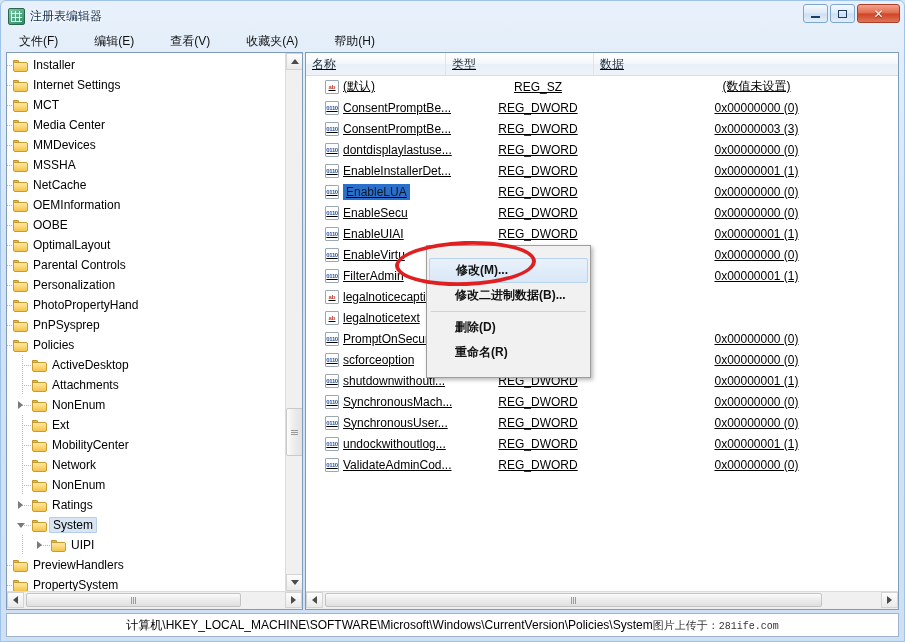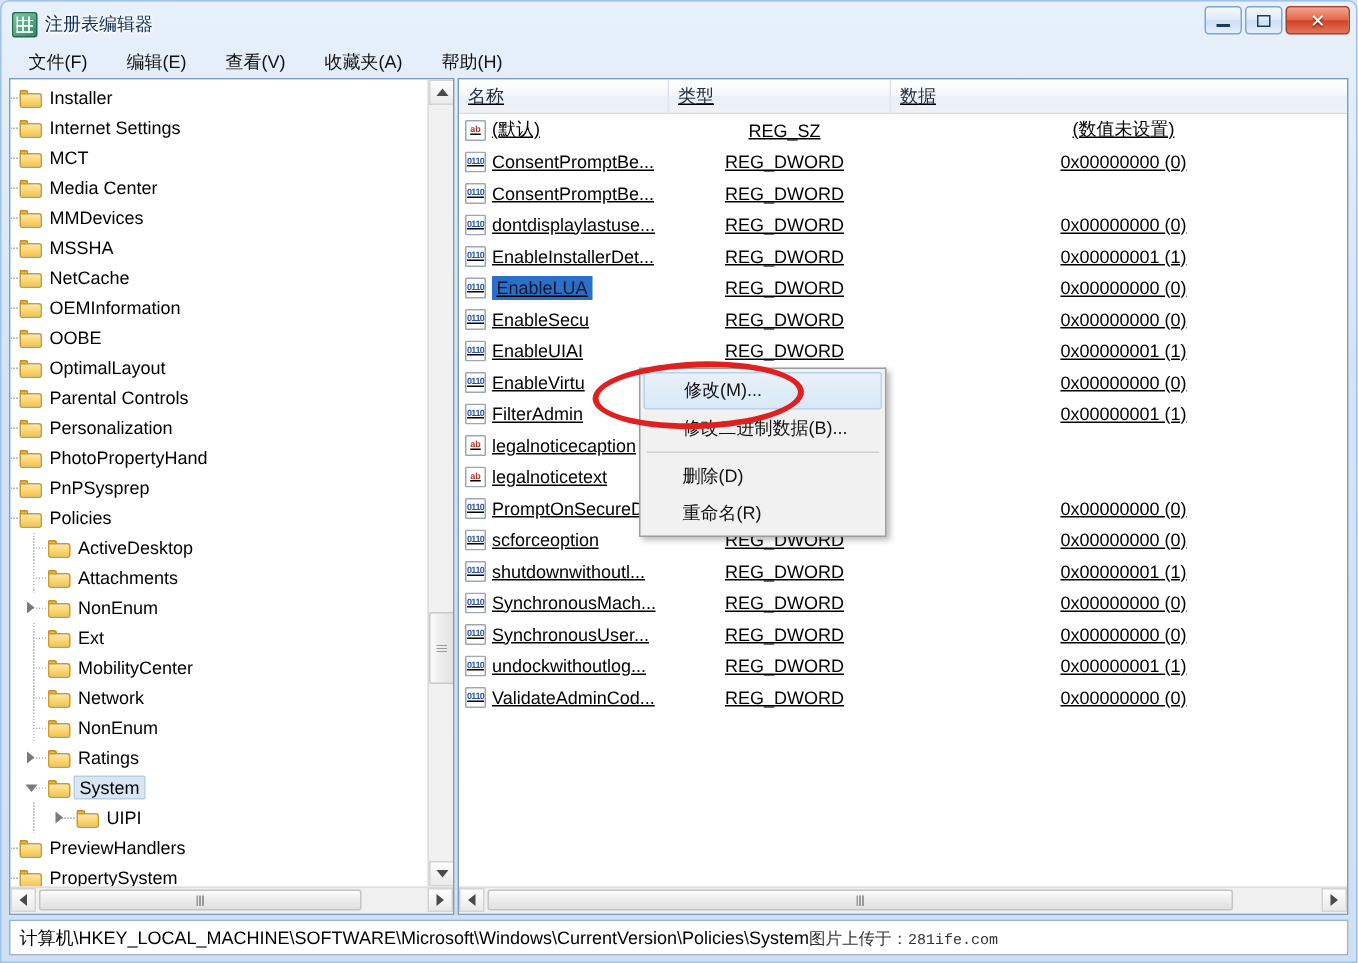--- a/index.html
+++ b/index.html
@@ -55,21 +55,21 @@
   }
   .glyph-min{width:9px;height:2px;background:#1d3c60;margin-top:6px;}
   .glyph-max{width:9px;height:8px;border:1px solid #1d3c60;box-sizing:border-box;}
   .glyph-close{
     color:#fff;font-size:12px;font-weight:bold;line-height:1;
     text-shadow:0 1px 1px rgba(0,0,0,.45);
   }
   
   .menubar{
     flex:0 0 21px;height:21px;display:flex;align-items:center;
-    padding-left:8px;gap:6px;
+    padding-left:8px;gap:16px;
   }
   .menu-item{
     padding:2px 9px;font-size:12px;color:#111;white-space:nowrap;
     border:1px solid transparent;border-radius:2px;cursor:default;
   }
   
   .client{
     flex:1 1 auto;margin:0 5px 0 5px;display:flex;
     min-height:0;position:relative;
   }
@@ -137,21 +137,21 @@
     font-size:12px;color:#22303d;
     border-right:1px solid #dde4ec;box-sizing:border-box;
     white-space:nowrap;
   }
   .lh.c-name{width:140px;flex:0 0 140px;}
   .lh.c-type{width:148px;flex:0 0 148px;}
   .lh.c-data{flex:1 1 auto;border-right:0;}
   .lbody{flex:1 1 auto;position:relative;overflow:hidden;background:#fff;}
   .lrow{
     height:21px;display:flex;align-items:center;
-    font-size:12px;white-space:nowrap;
+    font-size:12px;white-space:nowrap;padding-left:15px;
   }
   .cell{overflow:hidden;text-overflow:clip;padding-left:6px;box-sizing:border-box;}
   .cell.c-name{width:140px;flex:0 0 140px;padding-left:4px;display:flex;align-items:center;}
   .cell.c-type{width:148px;flex:0 0 148px;text-align:center;}
   .cell.c-data{flex:1 1 auto;text-align:center;}
   .vicon{
     width:14px;height:14px;flex:0 0 14px;margin-right:4px;position:relative;
     background:#fff;border:1px solid #9aa7b4;box-sizing:border-box;
     border-radius:1px;
     font-size:6px;line-height:6px;font-weight:bold;
@@ -201,21 +201,21 @@
     background:linear-gradient(180deg,#fcfcfc,#eeeeee 40%,#e0e0e0 100%);
     border:1px solid #c4c4c4;box-sizing:border-box;border-radius:2px;
     display:flex;align-items:center;justify-content:center;
   }
   .grip-v{width:5px;height:7px;background:repeating-linear-gradient(90deg,#9a9a9a 0 1px,transparent 1px 2px);}
   
   .ctxmenu{
     position:absolute;left:420px;top:193px;width:165px;
     background:#f1f1f1;border:1px solid #9d9d9d;
     box-shadow:2px 2px 4px rgba(0,0,0,.28);
-    padding:2px 0;z-index:40;box-sizing:border-box;
+    padding:12px 0;z-index:40;box-sizing:border-box;font-weight:bold;
   }
   .ctxitem{
     height:25px;display:flex;align-items:center;
     padding-left:28px;font-size:12px;color:#111;white-space:nowrap;
     box-sizing:border-box;
   }
   .ctxitem.hl{
     background:linear-gradient(180deg,#e9f1fa,#d9e8f8);
     border:1px solid #b6d2ee;margin:0 2px;
     padding-left:26px;border-radius:2px;
@@ -225,21 +225,21 @@
     position:absolute;left:389px;top:189px;width:133px;height:37px;
     border:4px solid #e02020;border-radius:50%;
     z-index:60;pointer-events:none;
     transform:rotate(-2deg);
   }
   
   .statusbar{
     flex:0 0 24px;height:24px;display:flex;align-items:center;
     margin:3px 5px 4px 5px;
     background:#fff;border:1px solid #9db4cc;box-sizing:border-box;
-    padding:0 6px;font-size:12px;color:#000;justify-content:flex-start;
+    padding:0 6px;font-size:12px;color:#000;justify-content:center;
   }
   .watermark{
     font-size:11px;color:#333;white-space:nowrap;
     font-family:"Liberation Sans","DejaVu Sans",sans-serif;
   }
   .watermark .dom{font-family:"Liberation Mono","DejaVu Sans Mono",monospace;font-size:10px;}
 </style>
 </head>
 <body>
 
@@ -534,20 +534,21 @@
             </div>
             <div class="cell c-type">REG_DWORD</div>
             <div class="cell c-data">0x00000000 (0)</div>
           </div>
           <div class="lrow">
             <div class="cell c-name">
               <span class="vicon dw">01 10</span>
               <span class="nm">ConsentPromptBe...</span>
             </div>
             <div class="cell c-type">REG_DWORD</div>
+            <div class="cell c-data">0x00000003 (3)</div>
           </div>
           <div class="lrow">
             <div class="cell c-name">
               <span class="vicon dw">01 10</span>
               <span class="nm">dontdisplaylastuse...</span>
             </div>
             <div class="cell c-type">REG_DWORD</div>
             <div class="cell c-data">0x00000000 (0)</div>
           </div>
           <div class="lrow">

